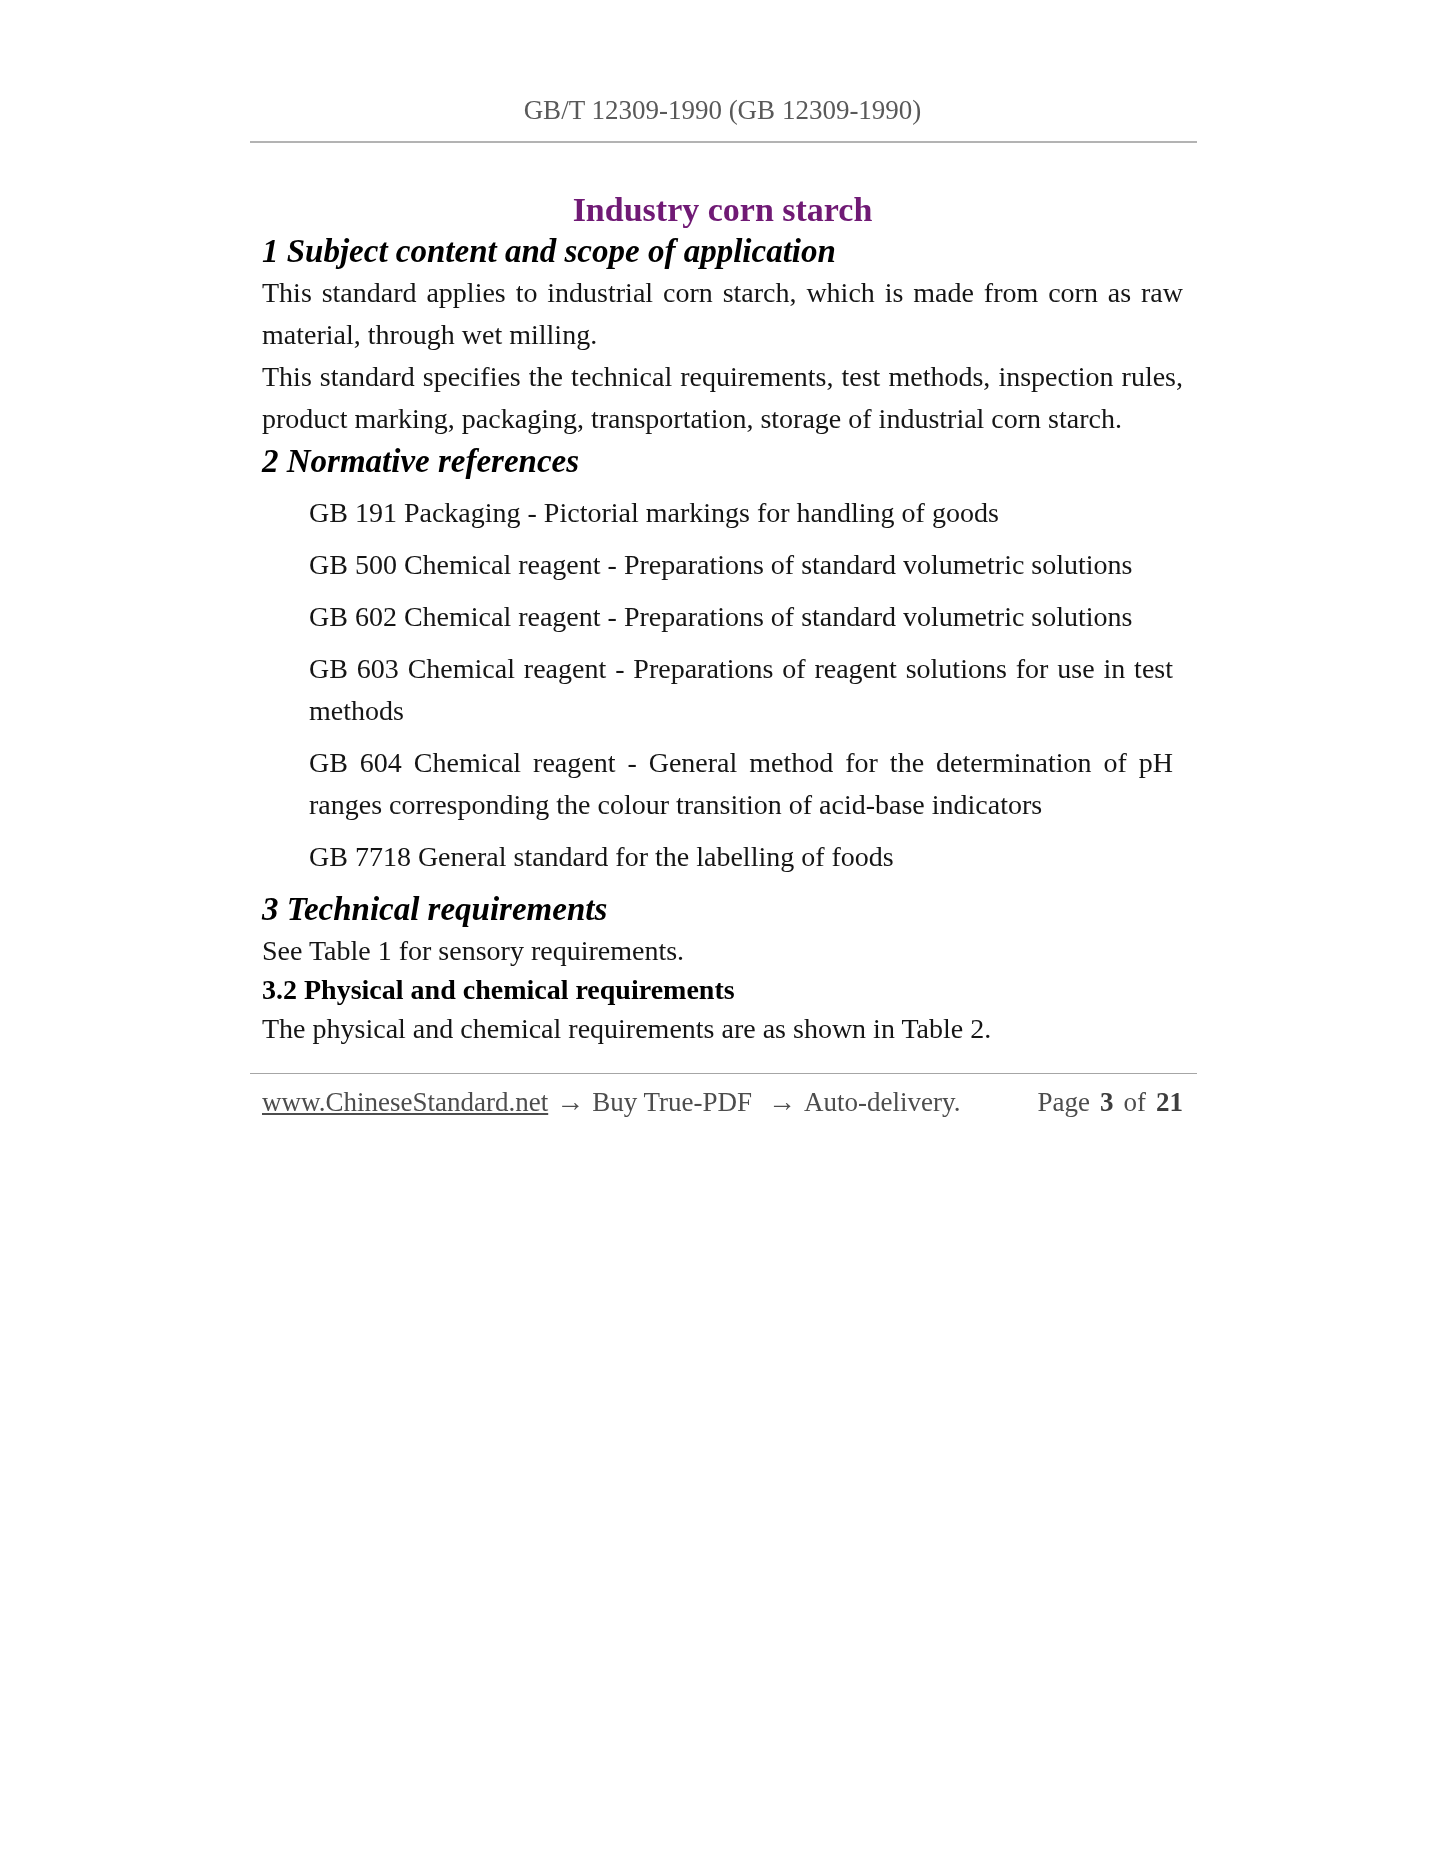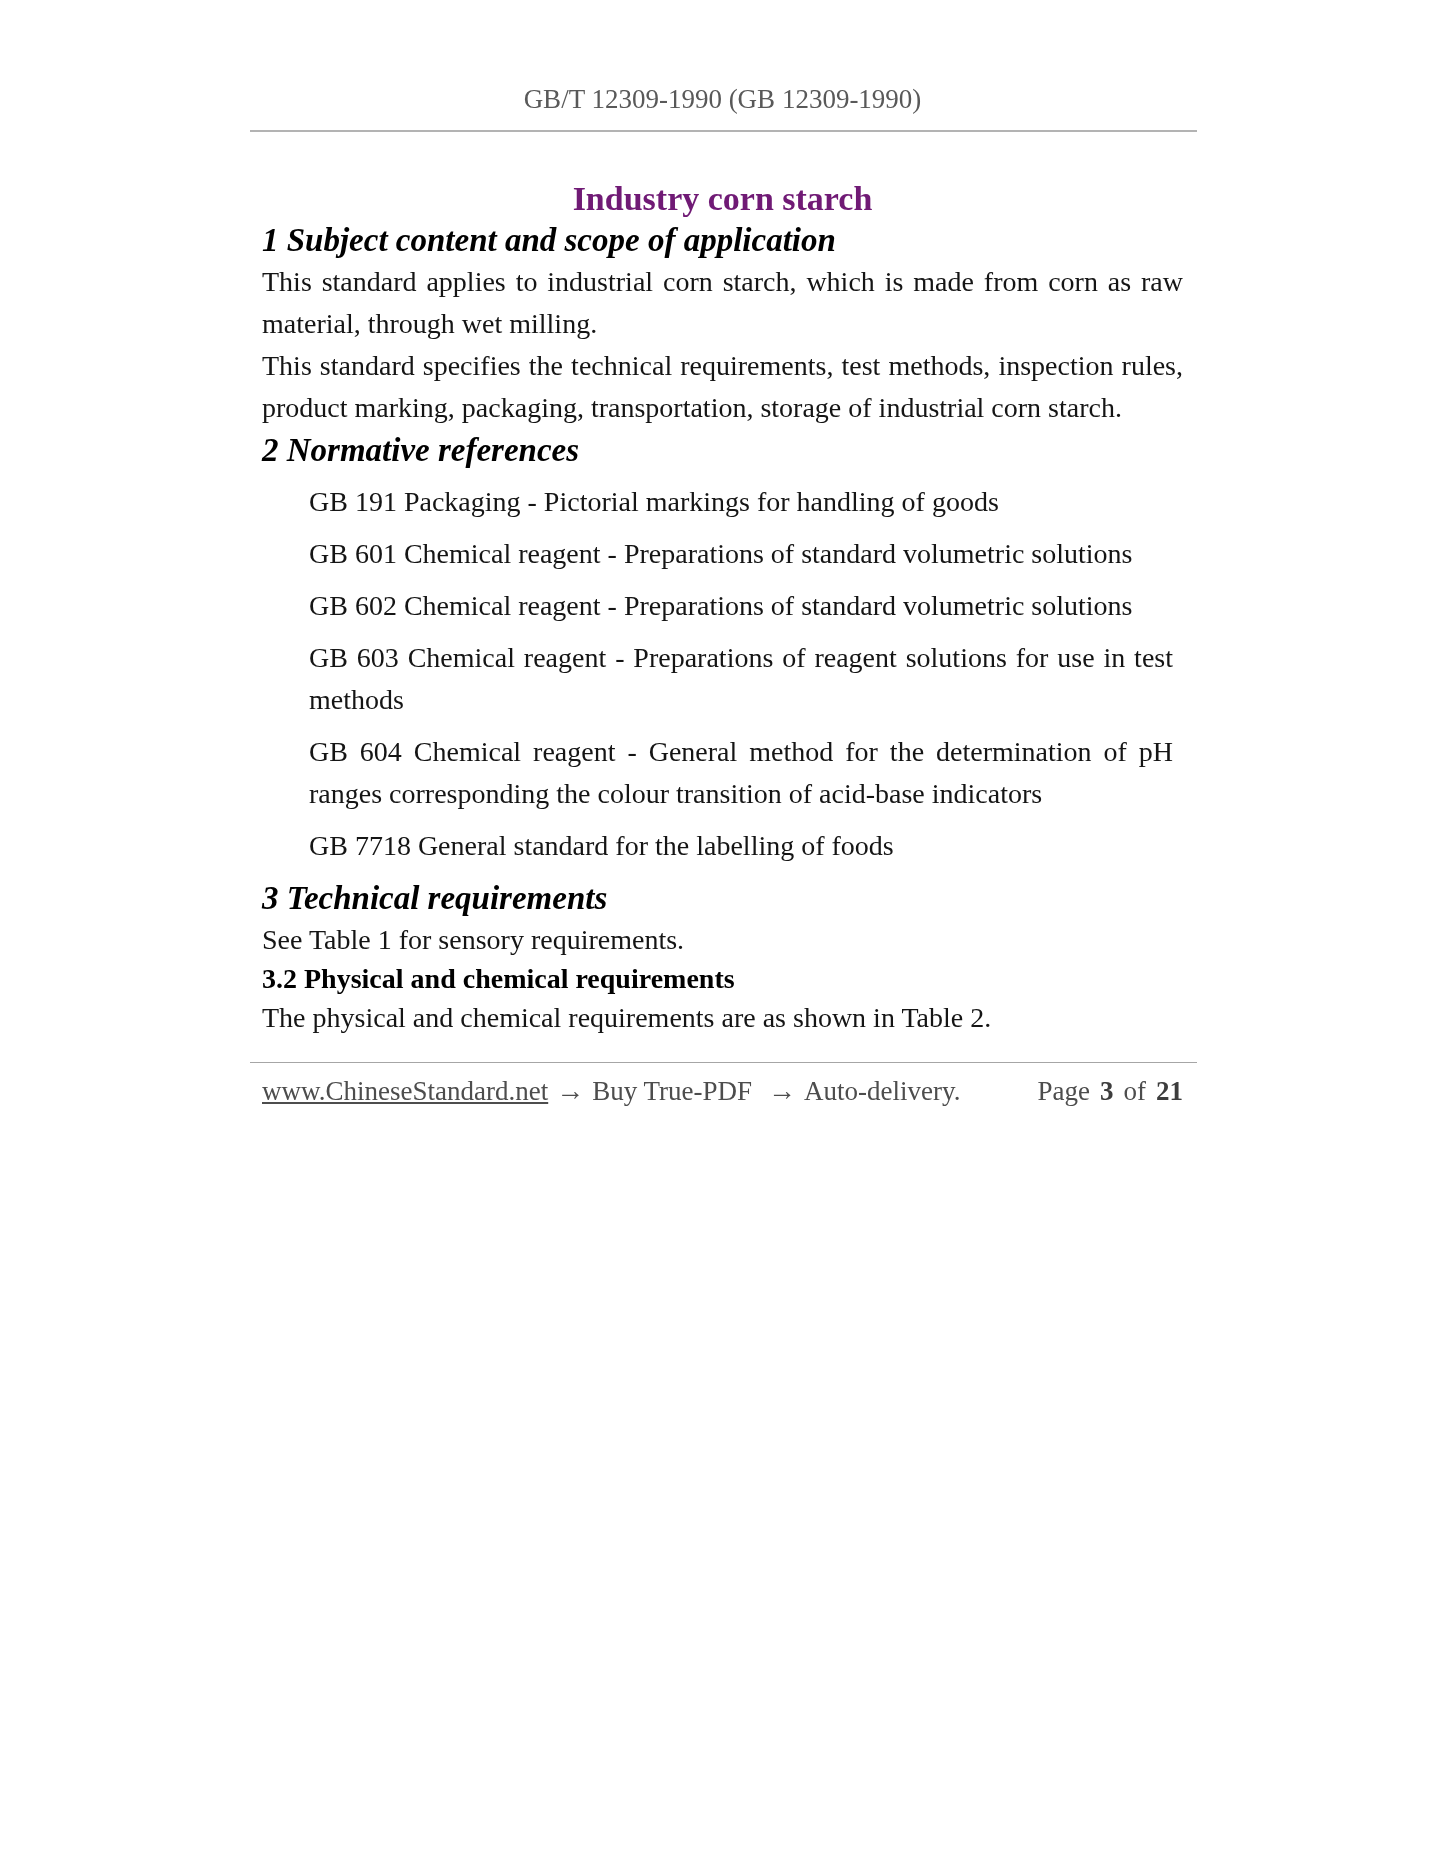--- a/index.html
+++ b/index.html
@@ -8,21 +8,21 @@
     width: 1445px;
     height: 1870px;
     background: #ffffff;
     font-family: "Liberation Serif", "DejaVu Serif", serif;
     color: #151515;
     overflow: hidden;
   }
   .content {
     position: absolute;
     left: 262px;
-    top: 0;
+    top: 11px;
     width: 921px;
   }
   .runhead {
     margin-top: 84px;
     text-align: center;
     font-size: 27px;
     line-height: 30px;
     color: #595959;
   }
   .rule {
@@ -119,21 +119,21 @@
     <div class="rule rule-top"></div>
 
     <h1 class="doc-title">Industry corn starch</h1>
 
     <h2 class="sec sec-1">1 Subject content and scope of application</h2>
     <p class="body p-next">This standard applies to industrial corn starch, which is made from corn as raw material, through wet milling.</p>
     <p class="body p-first">This standard specifies the technical requirements, test methods, inspection rules, product marking, packaging, transportation, storage of industrial corn starch.</p>
 
     <h2 class="sec sec-2">2 Normative references</h2>
     <p class="ref ref-first">GB 191 Packaging - Pictorial markings for handling of goods</p>
-    <p class="ref ref-next">GB 601 Chemical reagent - Preparations of standard volumetric solutions</p>
+    <p class="ref ref-next">GB 500 Chemical reagent - Preparations of standard volumetric solutions</p>
     <p class="ref ref-next">GB 602 Chemical reagent - Preparations of standard volumetric solutions</p>
     <p class="ref ref-next">GB 603 Chemical reagent - Preparations of reagent solutions for use in test methods</p>
     <p class="ref ref-next">GB 604 Chemical reagent - General method for the determination of pH ranges corresponding the colour transition of acid-base indicators</p>
     <p class="ref ref-next">GB 7718 General standard for the labelling of foods</p>
 
     <h2 class="sec sec-3">3 Technical requirements</h2>
 
     <p class="body p-see">See Table 1 for sensory requirements.</p>
 
     <h3 class="subsec subsec-32">3.2 Physical and chemical requirements</h3>

